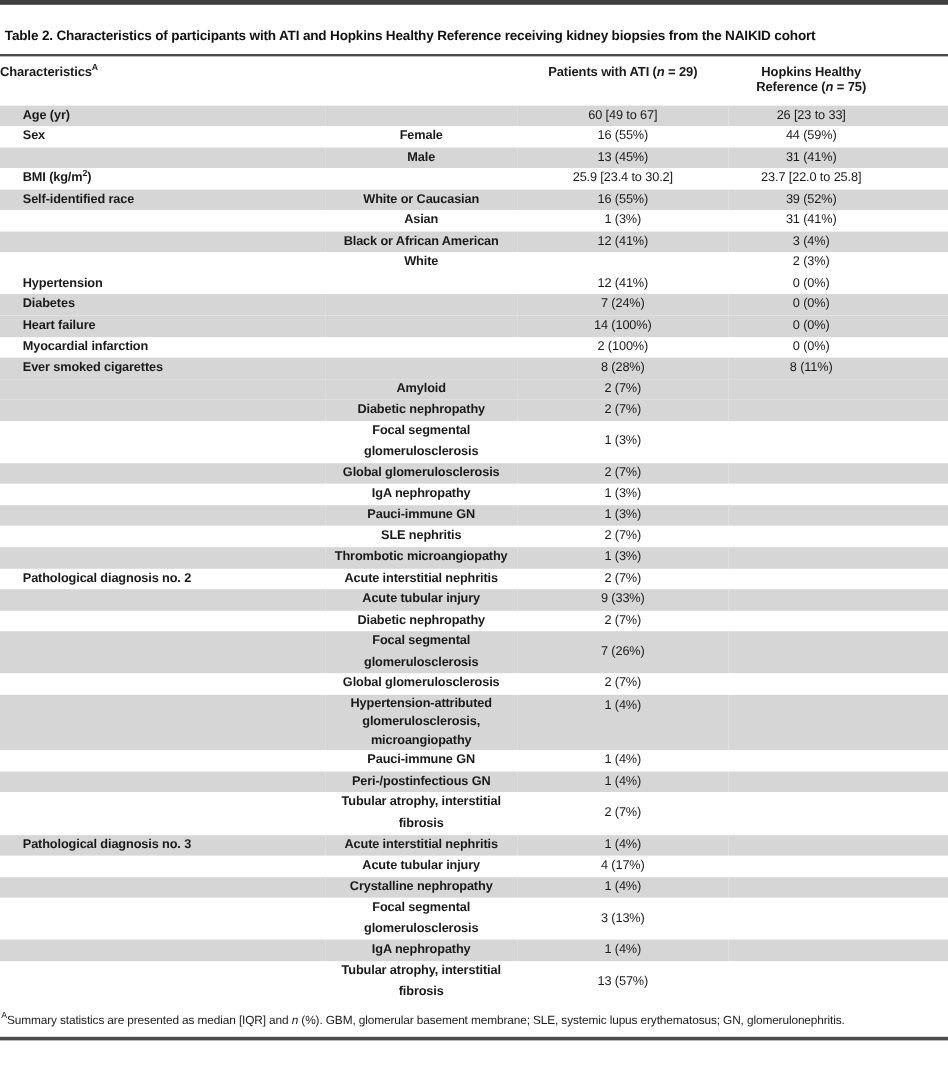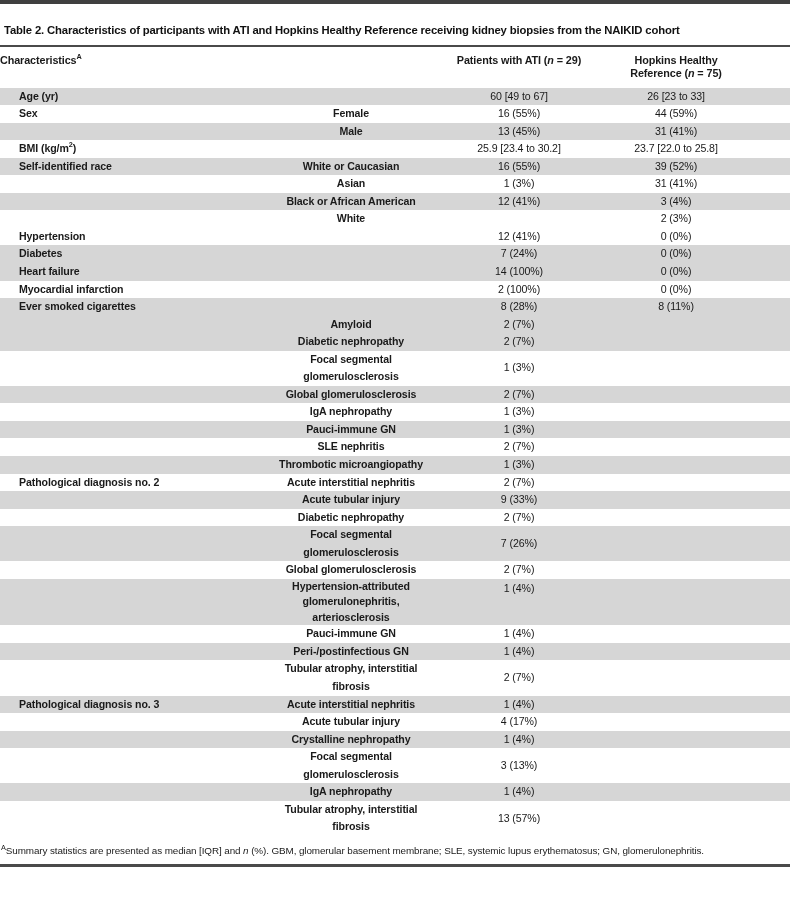--- a/index.html
+++ b/index.html
@@ -317,21 +317,21 @@
         </tr>
         <tr>
           <td class="c-char"></td>
           <td class="c-sub">Global glomerulosclerosis</td>
           <td class="c-ati">2 (7%)</td>
           <td class="c-hop"></td>
           <td></td>
         </tr>
         <tr class="shaded tall">
           <td class="c-char"></td>
-          <td class="c-sub">Hypertension-attributed glomerulonephritis, arteriosclerosis</td>
+          <td class="c-sub">Hypertension-attributed glomerulosclerosis, microangiopathy</td>
           <td class="c-ati">1 (4%)</td>
           <td class="c-hop"></td>
           <td></td>
         </tr>
         <tr>
           <td class="c-char"></td>
           <td class="c-sub">Pauci-immune GN</td>
           <td class="c-ati">1 (4%)</td>
           <td class="c-hop"></td>
           <td></td>

